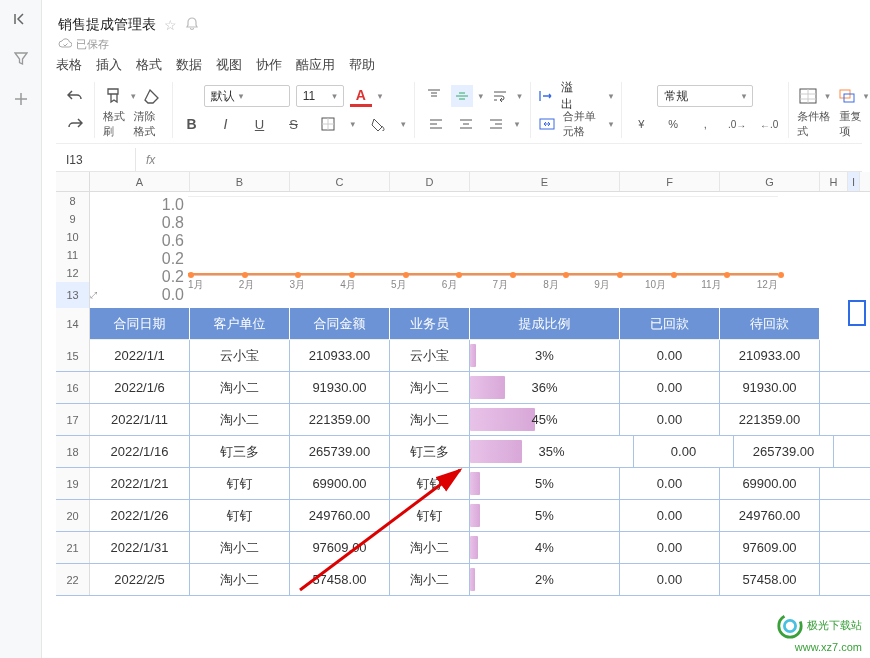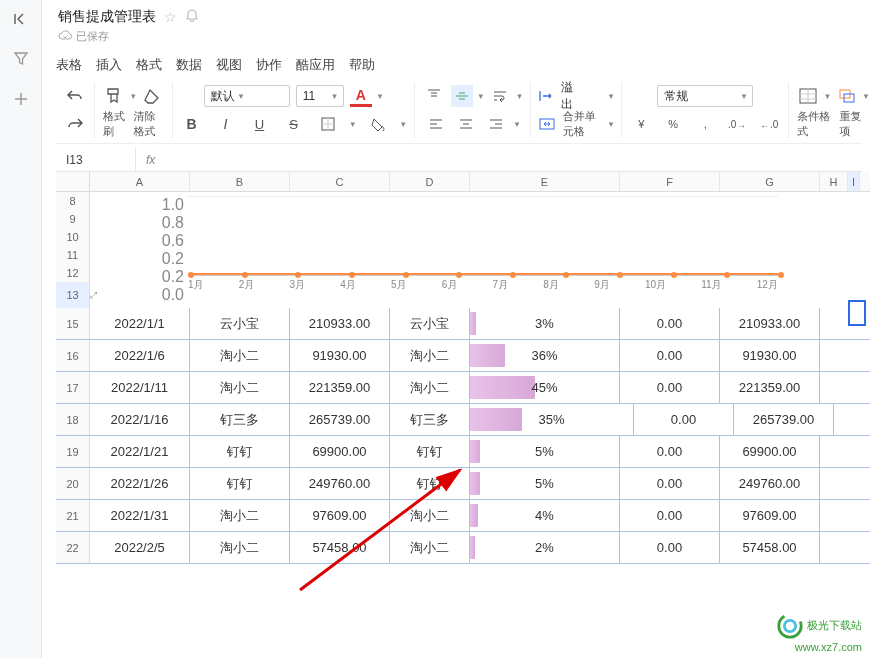--- a/index.html
+++ b/index.html
@@ -1,21 +1,21 @@
 <!DOCTYPE html>
 <html><head>
 <meta charset="utf-8">
 <style>
 * { box-sizing: border-box; margin: 0; padding: 0; }
 body { font-family: "Microsoft YaHei", Arial, sans-serif; font-size: 12px; color: #333; background: #fff; width: 870px; height: 658px; overflow: hidden; position: relative; }
 
 .leftbar { position: absolute; left: 0; top: 0; width: 42px; height: 100%; background: #f7f8fa; border-right: 1px solid #e6e6e6; display: flex; flex-direction: column; align-items: center; padding-top: 8px; gap: 18px; }
 .leftbar svg { stroke: #888; }
 
-.titlebar { position: absolute; left: 42px; top: 0; right: 0; height: 50px; padding: 8px 16px 0; }
+.titlebar { position: absolute; left: 42px; top: 0; right: 0; height: 50px; padding: 16px 16px 0; }
 .titlebar .doc { display: flex; align-items: center; gap: 8px; font-size: 14px; color: #222; }
 .titlebar .saved { font-size: 11px; color: #999; margin-top: 3px; display: flex; align-items: center; gap: 4px; }
 
 .menubar { position: absolute; left: 56px; top: 56px; display: flex; gap: 14px; font-size: 13px; color: #444; }
 .menubar span { cursor: pointer; }
 
 .toolbar { position: absolute; left: 56px; top: 82px; right: 8px; height: 62px; display: flex; align-items: flex-start; gap: 0; border-bottom: 1px solid #eee; }
 .tgroup { display: flex; flex-direction: column; align-items: center; padding: 0 8px; border-right: 1px solid #eee; height: 56px; }
 .trow { display: flex; align-items: center; gap: 6px; height: 28px; }
 .trow2 { display: flex; align-items: center; gap: 8px; height: 28px; font-size: 11px; color: #555; }
@@ -362,20 +362,30 @@
           <span>11月</span>
           <span>12月</span>
         </div>
     </div>
 
     <div class="row" style="height:26px;position:relative">
       <div class="rowhead" style="line-height:26px;background:#e6efff">13</div>
       <div style="width:10px;line-height:26px;font-size:9px;color:#888">⤢</div>
     </div>
 
+    <div class="row headerrow">
+      <div class="rowhead" style="line-height:32px">14</div>
+      <div class="cell" style="width:100px">合同日期</div>
+      <div class="cell" style="width:100px">客户单位</div>
+      <div class="cell" style="width:100px">合同金额</div>
+      <div class="cell" style="width:80px">业务员</div>
+      <div class="cell" style="width:150px">提成比例</div>
+      <div class="cell" style="width:100px">已回款</div>
+      <div class="cell" style="width:100px">待回款</div>
+    </div>
 
     <div id="data-rows">
         <div class="row datarow">
           <div class="rowhead" style="line-height:32px">15</div>
           <div class="cell" style="width:100px">2022/1/1</div>
           <div class="cell" style="width:100px">云小宝</div>
           <div class="cell" style="width:100px">210933.00</div>
           <div class="cell" style="width:80px">云小宝</div>
           <div class="cell ratio-cell" style="width:150px">
             <div class="ratio-bar" style="width:6px"></div>

